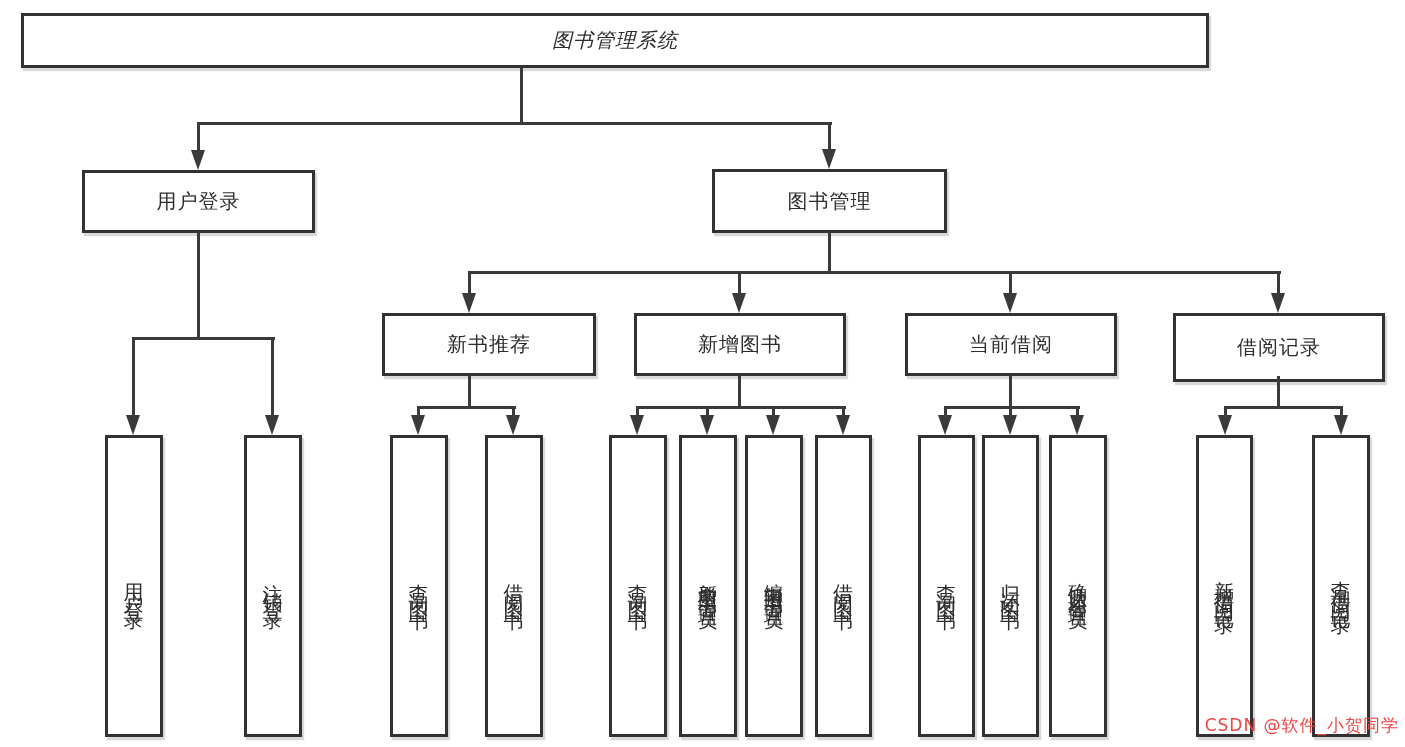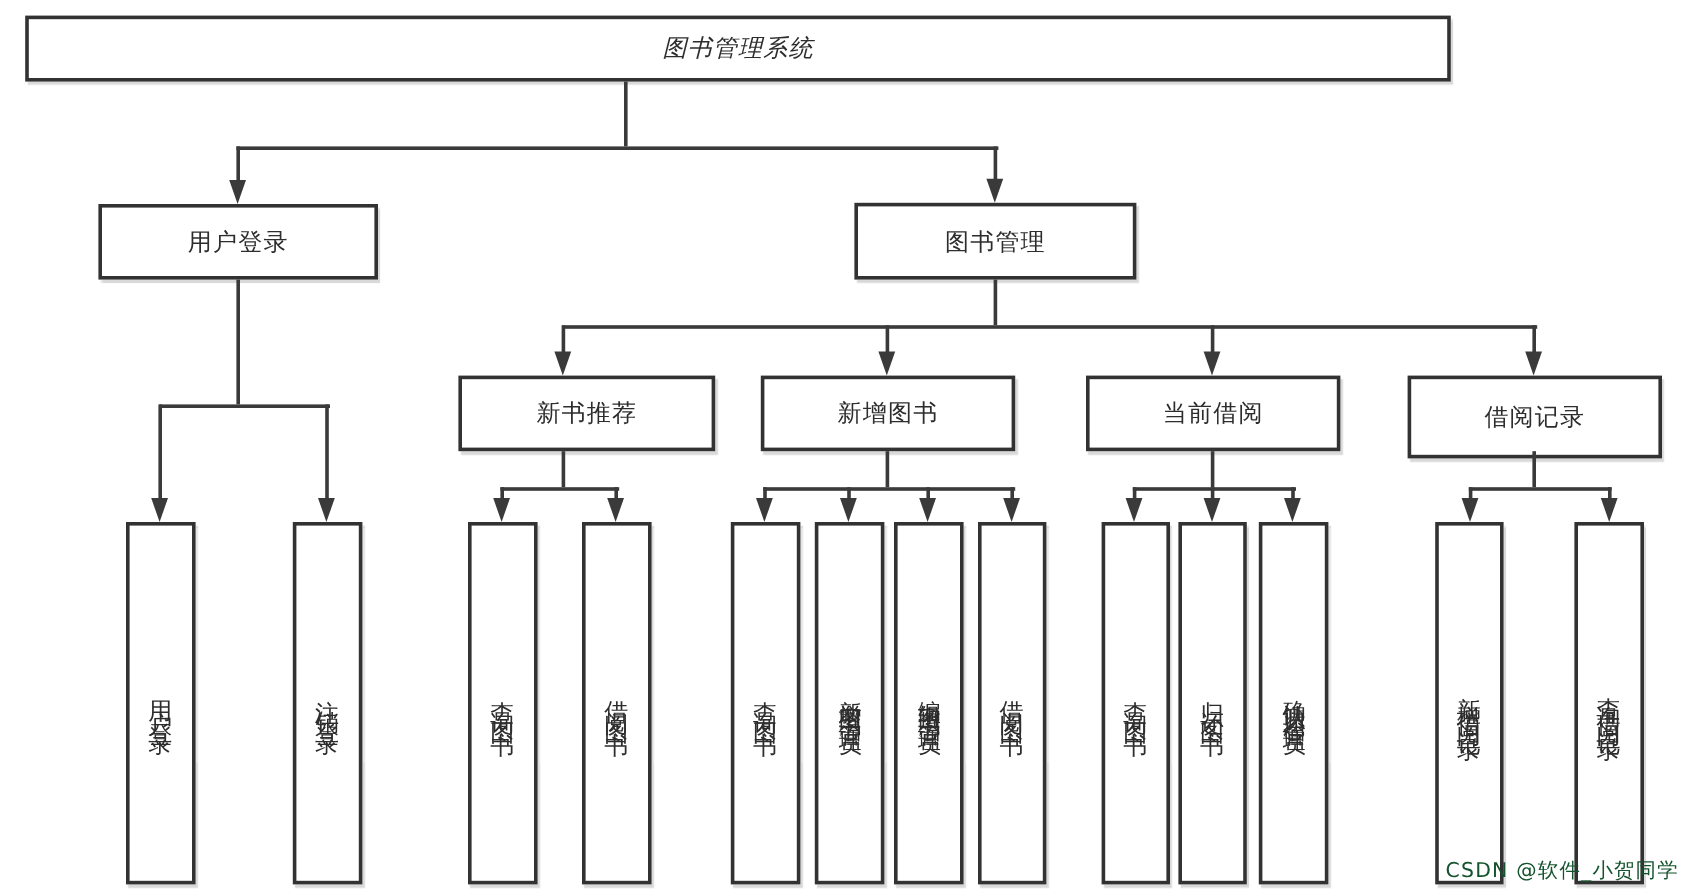--- a/index.html
+++ b/index.html
@@ -21,21 +21,21 @@
   .vbox.long{font-size:19px;letter-spacing:4px;}
   .vbox.mid{letter-spacing:7px;}
   .ln{position:absolute;background:#3a3a3a;}
   .ar{
     position:absolute;width:0;height:0;
     border-left:7px solid transparent;border-right:7px solid transparent;
     border-top:20px solid #3a3a3a;
   }
   .watermark{
     position:absolute;right:6px;top:714px;
-    font-size:17px;color:#14532d;letter-spacing:1px;white-space:nowrap;
+    font-size:17px;color:#ef4444;letter-spacing:1px;white-space:nowrap;
   }
 </style>
 </head>
 <body>
 
 <div class="canvas">
 
   <div class="box hbox" style="left:21px;top:13px;width:1188px;height:55px;font-style:italic;">图书管理系统</div>
 
   <div class="box hbox" style="left:82px;top:170px;width:233px;height:63px;">用户登录</div>

